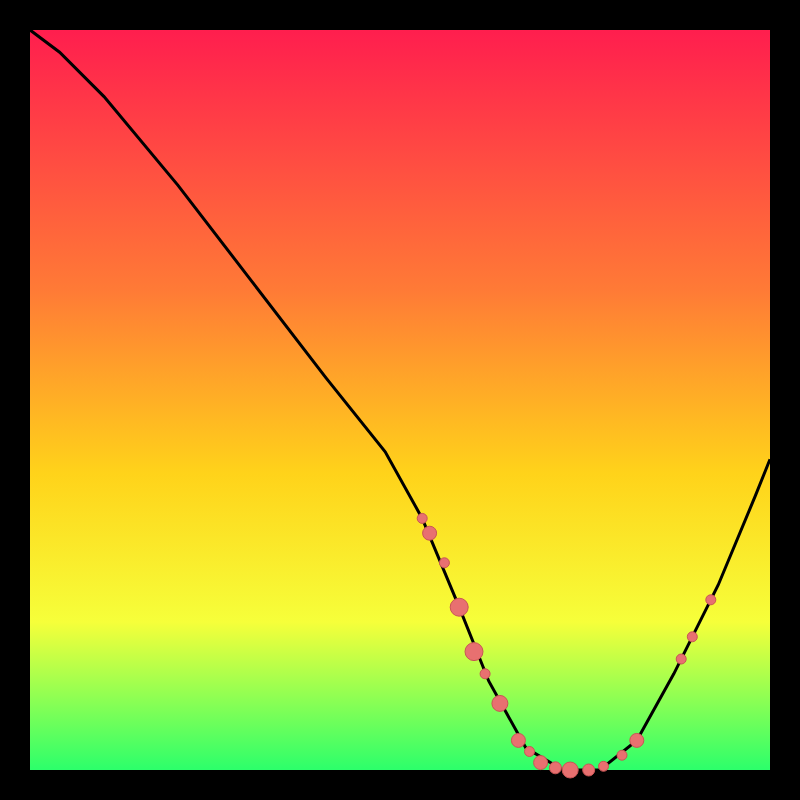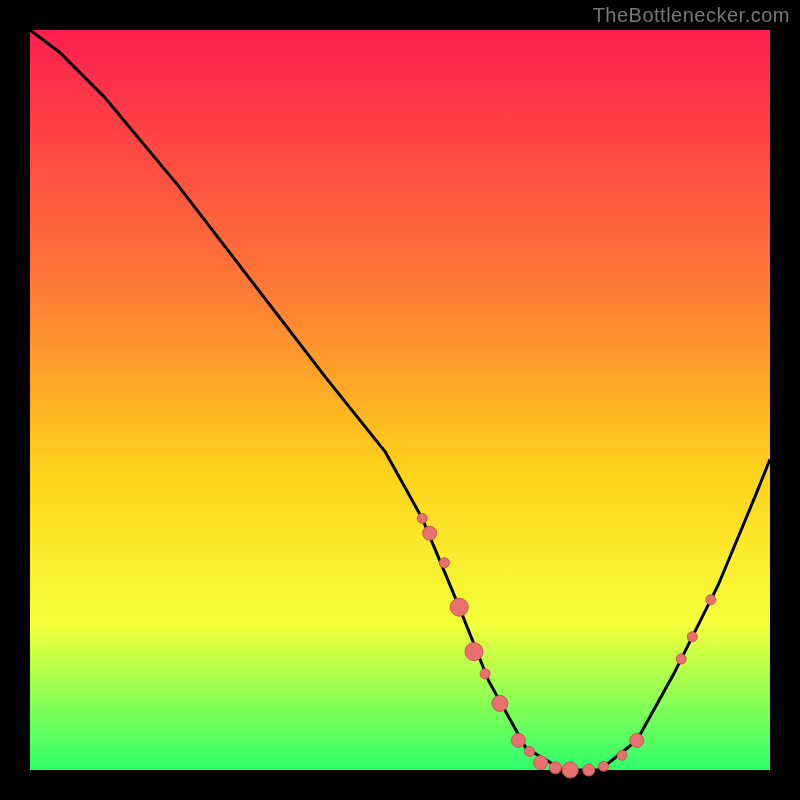--- a/index.html
+++ b/index.html
@@ -39,14 +39,13 @@
         <circle cx="588.7" cy="770.0" r="6" fill="#e87070" stroke="#c95555" stroke-width="1"></circle>
         <circle cx="603.5" cy="766.3" r="5" fill="#e87070" stroke="#c95555" stroke-width="1"></circle>
         <circle cx="622.0" cy="755.2" r="5" fill="#e87070" stroke="#c95555" stroke-width="1"></circle>
         <circle cx="636.8" cy="740.4" r="7" fill="#e87070" stroke="#c95555" stroke-width="1"></circle>
         <circle cx="681.2" cy="659.0" r="5" fill="#e87070" stroke="#c95555" stroke-width="1"></circle>
         <circle cx="692.3" cy="636.8" r="5" fill="#e87070" stroke="#c95555" stroke-width="1"></circle>
         <circle cx="710.8" cy="599.8" r="5" fill="#e87070" stroke="#c95555" stroke-width="1"></circle>
       </g>
 </svg>
 
-<div class="attr">TheBottlenecker.com</div>
 </div>
 
 </body></html>

